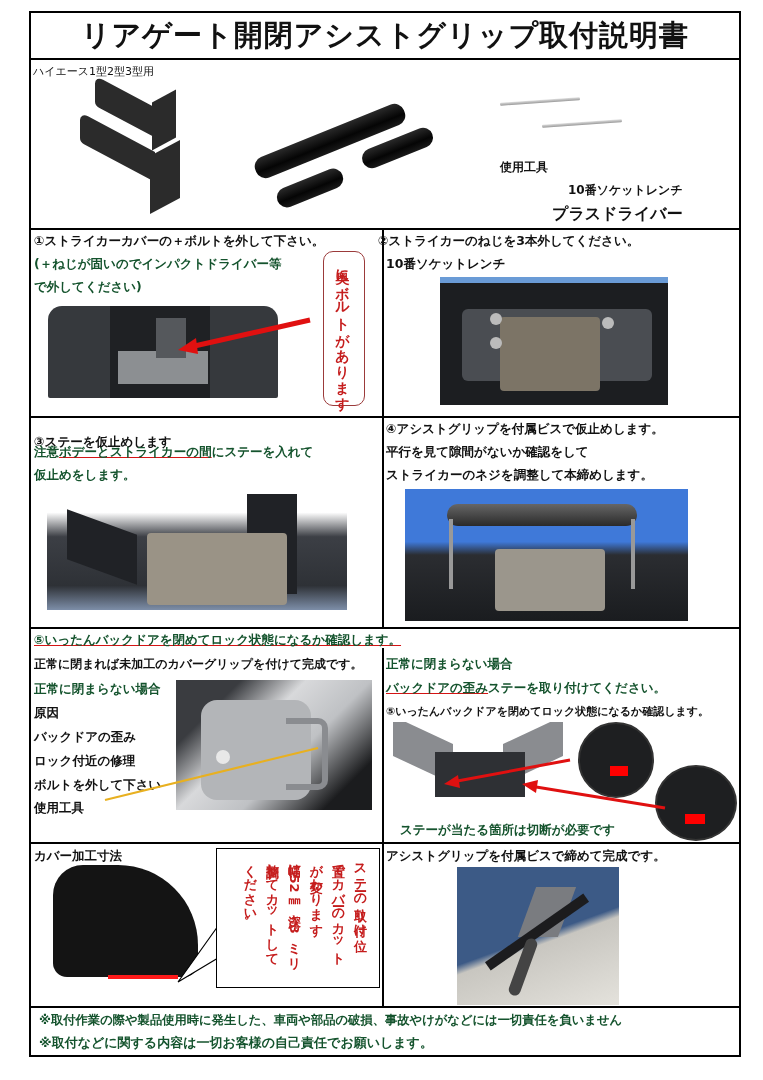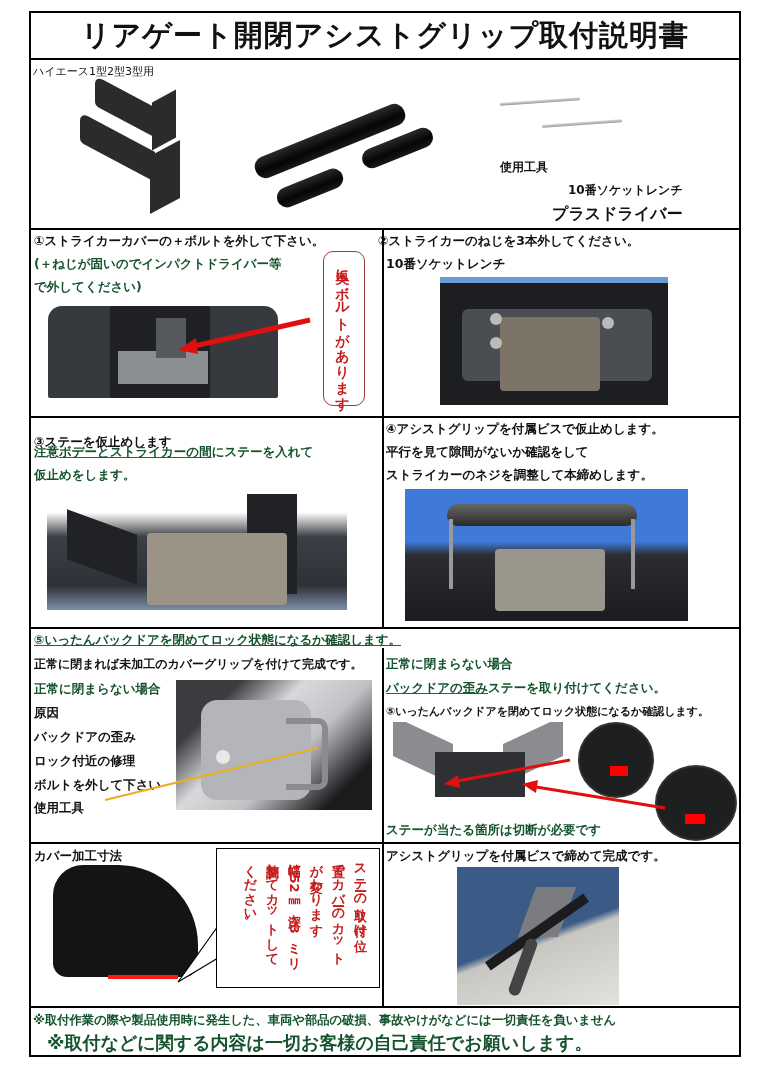--- a/index.html
+++ b/index.html
@@ -146,21 +146,21 @@
 </div>
 <div style="position:absolute; left:655px; top:765px; width:78px; height:72px; border-radius:50%; background:#1e1f21; border:2px solid #333">
   <div class="redbox" style="left:28px; top:47px; width:20px; height:10px"></div>
 </div>
 <svg style="position:absolute; left:440px; top:748px" width="240" height="70">
   <line x1="130" y1="12" x2="12" y2="34" stroke="#e01010" stroke-width="3"></line>
   <polygon points="4,36 18,27 20,40" fill="#e01010"></polygon>
   <line x1="225" y1="60" x2="90" y2="38" stroke="#e01010" stroke-width="3"></line>
   <polygon points="82,36 98,32 96,45" fill="#e01010"></polygon>
 </svg>
-<div class="txt red" style="left:386px; top:822px">ステーが当たる箇所は切断が必要です</div>
+<div class="txt red" style="left:400px; top:822px">ステーが当たる箇所は切断が必要です</div>
 
 <div class="txt" style="left:34px; top:848px">カバー加工寸法</div>
 <div class="photo" style="left:53px; top:865px; width:150px; height:118px">
   <div style="position:absolute; left:0; top:0; width:145px; height:112px; background:#141414; border-radius:30px 80px 14px 14px"></div>
   <div style="position:absolute; left:55px; top:110px; width:70px; height:4px; background:#ff1a1a"></div>
 </div>
 <svg style="position:absolute; left:170px; top:920px" width="60" height="70">
   <polyline points="48,6 8,62 48,38" fill="#fff" stroke="#000" stroke-width="1.2"></polyline>
 </svg>
 <div style="position:absolute; left:216px; top:848px; width:162px; height:138px; border:1.5px solid #000; background:#fff">
@@ -174,14 +174,14 @@
   </div>
 </div>
 
 <div class="txt" style="left:386px; top:848px">アシストグリップを付属ビスで締めて完成です。</div>
 <div class="photo" style="left:457px; top:867px; width:162px; height:138px; background:linear-gradient(160deg,#3c5a86 0%,#3c5a86 50%,#c8c6c0 55%,#e4e2dc 100%)">
   <div style="position:absolute; left:70px; top:20px; width:40px; height:50px; background:#7a7c80; transform:skewX(-20deg)"></div>
   <div style="position:absolute; left:20px; top:60px; width:120px; height:10px; background:#1c1c1e; transform:rotate(-35deg)"></div>
   <div style="position:absolute; left:60px; top:70px; width:12px; height:60px; background:#444; transform:rotate(20deg); border-radius:6px"></div>
 </div>
 
-<div class="txt red" style="left:33px; top:1012px; font-size:12.3px">※取付作業の際や製品使用時に発生した、車両や部品の破損、事故やけがなどには一切責任を負いません</div>
-<div class="txt red" style="left:47px; top:1035px; font-size:18px">※取付などに関する内容は一切お客様の自己責任でお願いします。</div>
+<div class="txt red" style="left:39px; top:1012px; font-size:12.3px">※取付作業の際や製品使用時に発生した、車両や部品の破損、事故やけがなどには一切責任を負いません</div>
+<div class="txt red" style="left:39px; top:1035px; font-size:13px">※取付などに関する内容は一切お客様の自己責任でお願いします。</div>
 
 </body></html>

